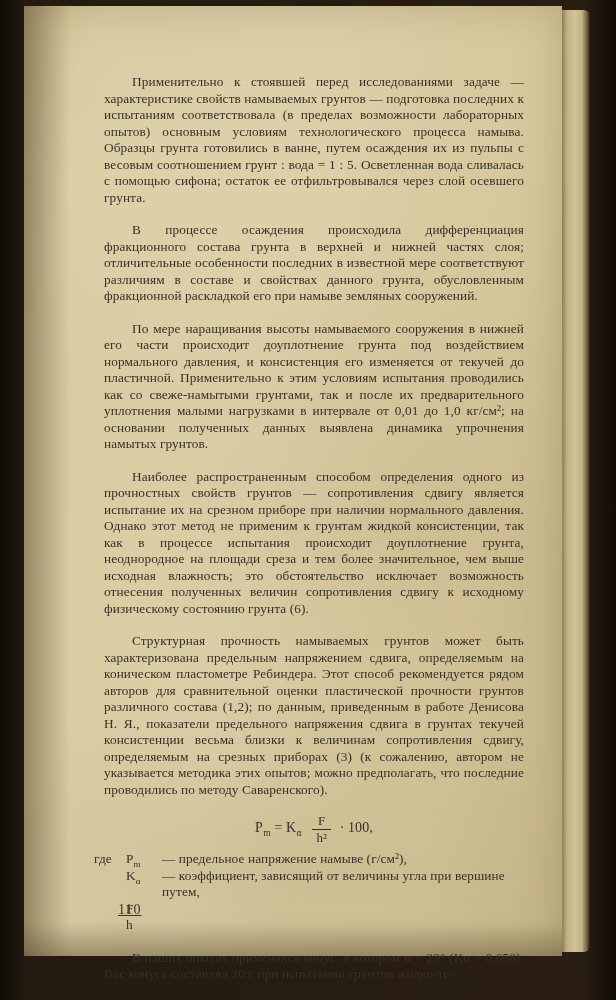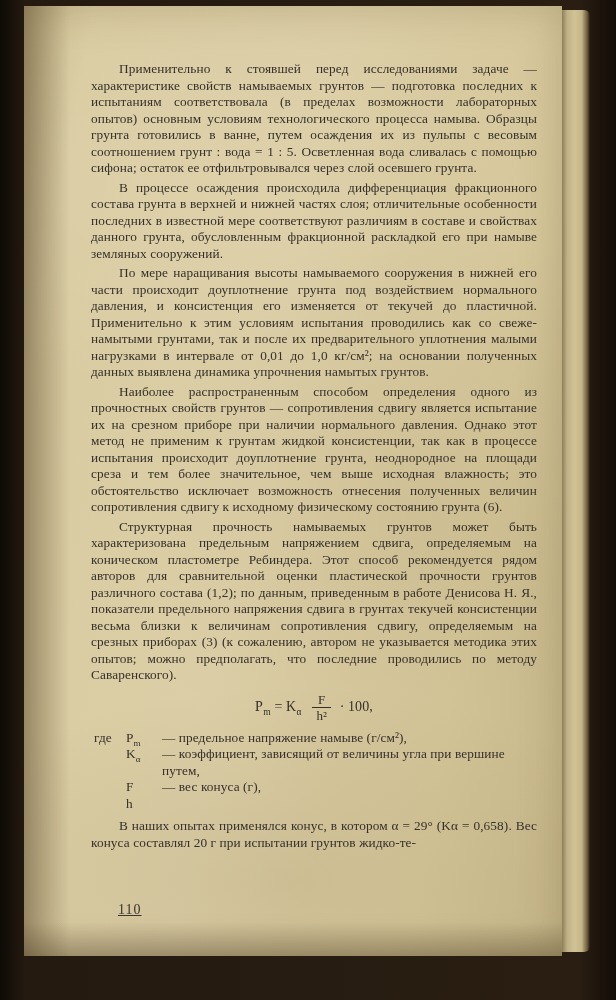--- a/index.html
+++ b/index.html
@@ -66,21 +66,21 @@
     left: 64px;
     top: 52px;
     width: 452px;
     color: #35302a;
     font-size: 13.3px;
     line-height: 16.5px;
     text-align: justify;
     letter-spacing: 0.1px;
   }
   .text-column p {
-    margin: 3px;
+    margin: 16px;
     text-indent: 28px;
   }
   .formula-block {
     margin: 9px 0 7px 0;
     text-align: center;
     font-size: 14px;
     text-indent: 0;
     color: #35302a;
   }
   .formula-block .sym { letter-spacing: 0.3px; }
@@ -158,21 +158,20 @@
           <span class="def-text">— предельное напряжение намыве (г/см²),</span>
         </div>
         <div class="def-row">
           <span class="def-prefix"></span>
           <span class="def-sym"><span>K</span><sub>α</sub></span>
           <span class="def-text">— коэффициент, зависящий от величины угла при вершине путем,</span>
         </div>
         <div class="def-row">
           <span class="def-prefix"></span>
           <span class="def-sym"><span>F</span><sub></sub></span>
-          <span class="def-text">— вес конуса (г),</span>
         </div>
         <div class="def-row">
           <span class="def-prefix"></span>
           <span class="def-sym"><span>h</span><sub></sub></span>
         </div>
       </div>
 
       <p>В наших опытах применялся конус, в котором α = 29° (Kα = 0,658). Вес конуса составлял 20 г при испытании грунтов жидко-те-</p>
     </div>
 

